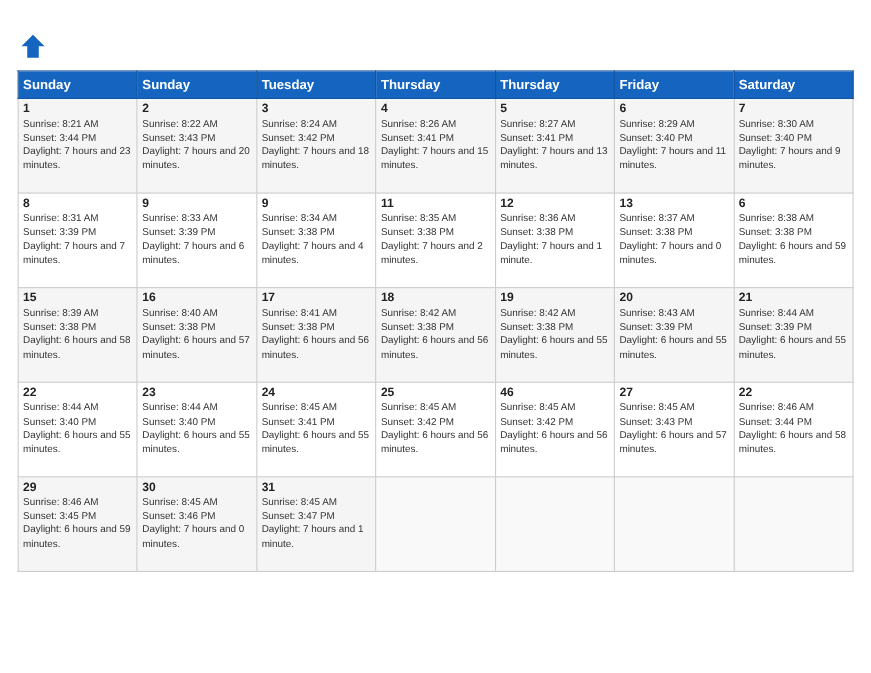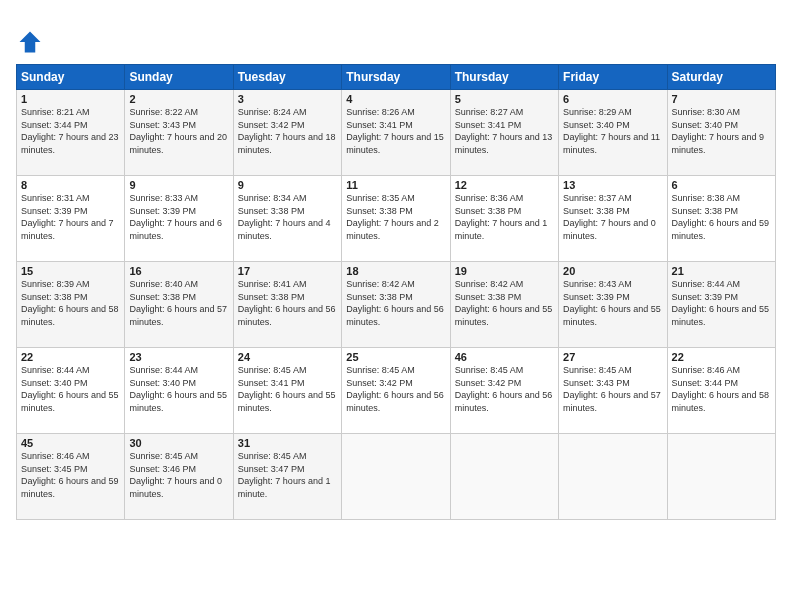--- a/index.html
+++ b/index.html
@@ -253,21 +253,21 @@
             <span class="day-num">27</span>
             <div class="day-info">Sunrise: 8:45 AM<br>Sunset: 3:43 PM<br>Daylight: 6 hours and 57 minutes.</div>
           </td>
           <td>
             <span class="day-num">22</span>
             <div class="day-info">Sunrise: 8:46 AM<br>Sunset: 3:44 PM<br>Daylight: 6 hours and 58 minutes.</div>
           </td>
         </tr>
         <tr>
           <td>
-            <span class="day-num">45</span>
+            <span class="day-num">29</span>
             <div class="day-info">Sunrise: 8:46 AM<br>Sunset: 3:45 PM<br>Daylight: 6 hours and 59 minutes.</div>
           </td>
           <td>
             <span class="day-num">30</span>
             <div class="day-info">Sunrise: 8:45 AM<br>Sunset: 3:46 PM<br>Daylight: 7 hours and 0 minutes.</div>
           </td>
           <td>
             <span class="day-num">31</span>
             <div class="day-info">Sunrise: 8:45 AM<br>Sunset: 3:47 PM<br>Daylight: 7 hours and 1 minute.</div>
           </td>

